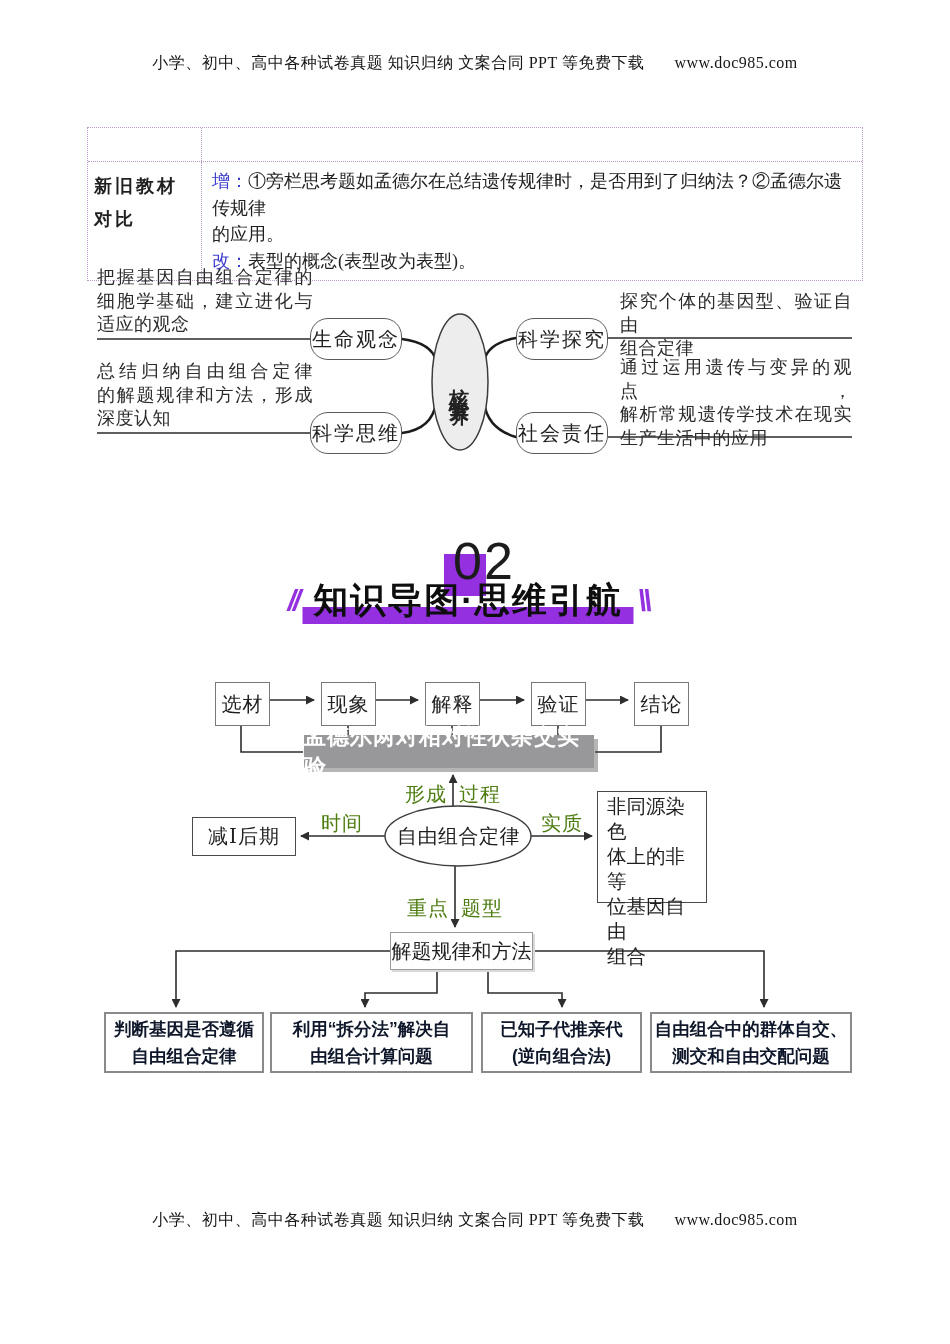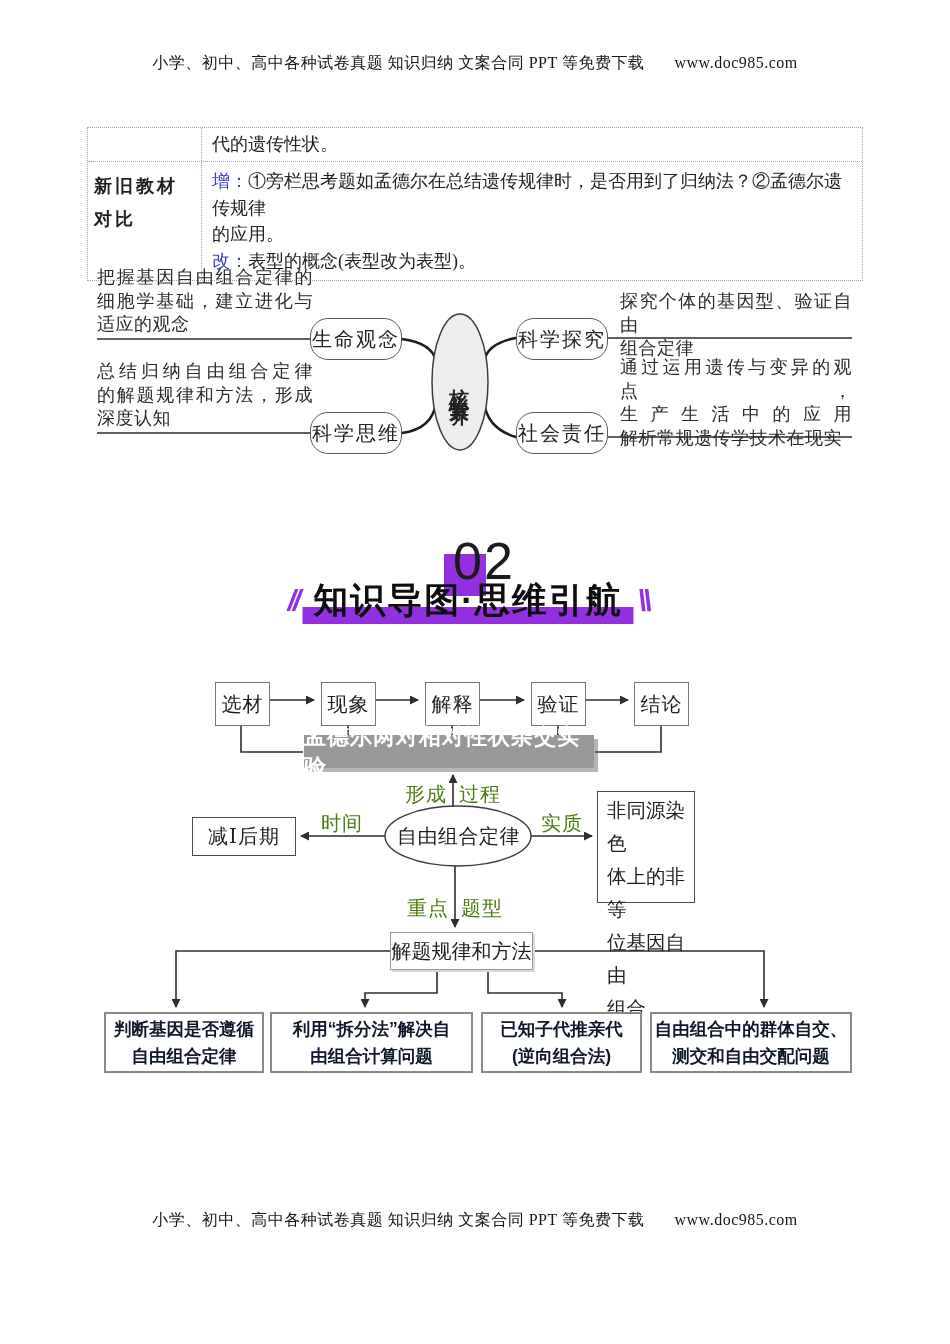--- a/index.html
+++ b/index.html
@@ -58,22 +58,22 @@
   .step{width:55px;height:44px;top:682px;letter-spacing:1px;}
   .gray-bar{position:absolute;left:304px;top:735px;width:290px;height:33px;background:#98989a;
             color:#fff;font-family:"Liberation Sans","DejaVu Sans",sans-serif;font-weight:700;
             font-size:22px;letter-spacing:1px;display:flex;align-items:center;justify-content:center;
             box-shadow:4px 4px 0 rgba(90,90,90,.45);z-index:2;}
   .lbl{position:absolute;font-size:20px;color:#4d7c0f;z-index:2;letter-spacing:1px;}
   .lbl-split{display:flex;gap:12px;transform:translateX(-50%);}
   .time-box{left:192px;top:817px;width:104px;height:39px;border:1.2px solid #4a4a4a;letter-spacing:1px;}
   .law-lbl{position:absolute;left:386px;top:823px;width:145px;text-align:center;font-size:20px;
            z-index:2;letter-spacing:.5px;}
-  .essence-box{position:absolute;left:597px;top:791px;width:98px;height:112px;border:1.2px solid #4a4a4a;
-               box-sizing:border-box;font-size:19.5px;line-height:33px;padding:2px 4px 0 9px;z-index:2;background:#fff;}
+  .essence-box{position:absolute;left:597px;top:791px;width:110px;height:112px;border:1.2px solid #4a4a4a;
+               box-sizing:border-box;font-size:19.5px;line-height:25px;padding:2px 4px 0 9px;z-index:2;background:#fff;}
   .methods-box{position:absolute;left:390px;top:932px;width:143px;height:38px;border:1px solid #9a9a9a;
                box-shadow:2px 2px 0 #d9d9d9;background:#fff;display:flex;align-items:center;justify-content:center;
                font-family:"Liberation Sans","DejaVu Sans",sans-serif;font-size:20px;z-index:2;box-sizing:border-box;}
   .bb{position:absolute;top:1012px;height:61px;border:2px solid #8a8a8a;background:#fff;display:flex;
       flex-direction:column;justify-content:center;text-align:center;z-index:2;box-sizing:border-box;
       font-family:"Liberation Sans","DejaVu Sans",sans-serif;font-weight:700;font-size:17.5px;line-height:27px;color:#0f172a;}
 </style>
 </head>
 <body>
 
@@ -122,21 +122,20 @@
     <ellipse cx="458" cy="836" rx="73" ry="30" fill="#ffffff" stroke="#3c3c3c" stroke-width="1.4"></ellipse>
   </svg>
 
   <div class="siteline" style="top:53px;">
     <span>小学、初中、高中各种试卷真题 知识归纳 文案合同 PPT 等免费下载</span><span class="url">www.doc985.com</span>
   </div>
 
   <div class="tbl">
     <div class="tbl-row r1">
       <div class="cell-l"></div>
-      <div class="cell-r">代的遗传性状。</div>
     </div>
     <div class="tbl-row r2">
       <div class="cell-l">新旧教材对比</div>
       <div class="cell-r">
         <div><span class="blue">增：</span><span>①旁栏思考题如孟德尔在总结遗传规律时，是否用到了归纳法？②孟德尔遗传规律</span></div>
         <div>的应用。</div>
         <div><span class="blue">改：</span><span>表型的概念(表型改为表型)。</span></div>
       </div>
     </div>
   </div>
@@ -150,22 +149,22 @@
     <div>总结归纳自由组合定律</div>
     <div>的解题规律和方法，形成</div>
     <div>深度认知</div>
   </div>
   <div class="mm-text" style="left:620px;top:290px;width:232px;">
     <div>探究个体的基因型、验证自由</div>
     <div>组合定律</div>
   </div>
   <div class="mm-text" style="left:620px;top:356px;width:232px;">
     <div>通过运用遗传与变异的观点，</div>
+    <div>解析常规遗传学技术在现实</div>
     <div>生产生活中的应用</div>
-    <div>解析常规遗传学技术在现实</div>
   </div>
   <div class="node" style="left:310px;top:318px;width:92px;height:42px;">生命观念</div>
   <div class="node" style="left:310px;top:412px;width:92px;height:42px;">科学思维</div>
   <div class="node" style="left:516px;top:318px;width:92px;height:42px;">科学探究</div>
   <div class="node" style="left:516px;top:412px;width:92px;height:42px;">社会责任</div>
   <div class="mm-center">核心素养</div>
 
   <div class="num-square"></div>
   <div class="num">02</div>
   <div class="title-row">

